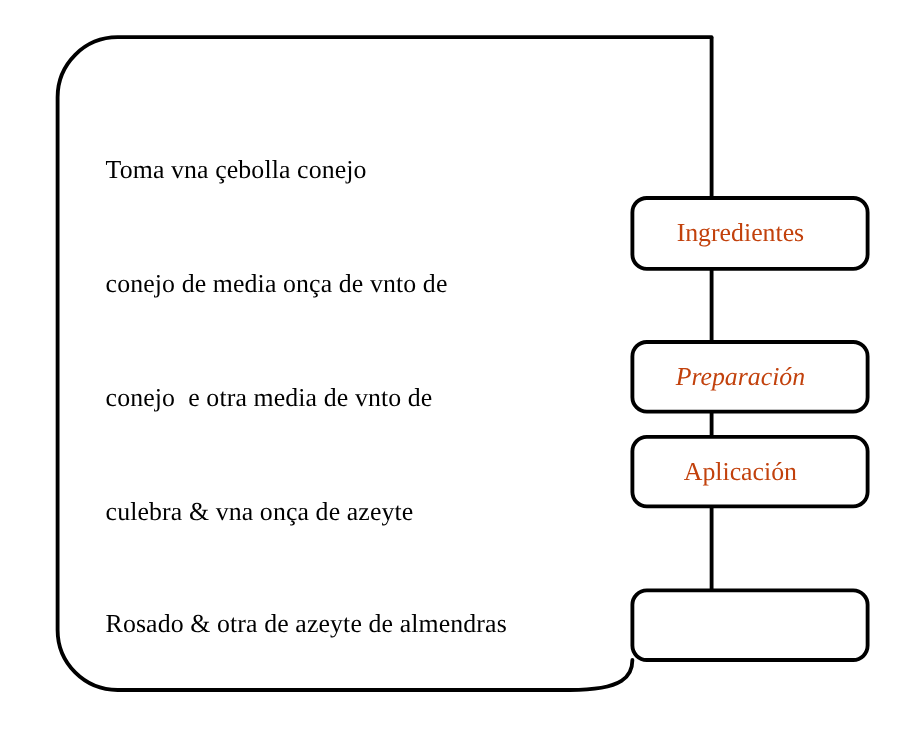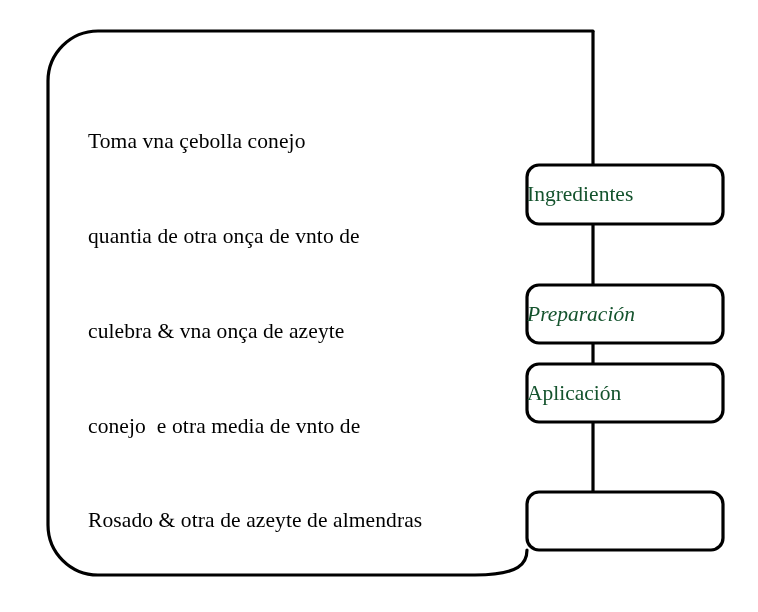--- a/index.html
+++ b/index.html
@@ -36,21 +36,22 @@
     letter-spacing: 0.1px;
   }
   .recipe-line {
     display: block;
     white-space: pre;
   }
   .stage-label {
     position: absolute;
     font-family: "Liberation Serif", "DejaVu Serif", serif;
     font-size: 21.5px;
-    color: #14532d;
+    color: #c2410c;
+    text-align: center;
     width: 180px;
     left: 527px;
     height: 58px;
     line-height: 58px;
     box-sizing: border-box;
   }
   #stage-0 { top: 165px; }
   #stage-1 { top: 285px; font-style: italic; }
   #stage-2 { top: 364px; }
   #stage-3 { top: 492px; }
@@ -80,23 +81,23 @@
     <line x1="593" y1="422" x2="593" y2="492" stroke="#000000" stroke-width="3.2"></line>
 
     <rect x="527" y="165" width="196" height="59" rx="12" ry="12" fill="none" stroke="#000000" stroke-width="3.2"></rect>
     <rect x="527" y="285" width="196" height="58" rx="12" ry="12" fill="none" stroke="#000000" stroke-width="3.2"></rect>
     <rect x="527" y="364" width="196" height="58" rx="12" ry="12" fill="none" stroke="#000000" stroke-width="3.2"></rect>
     <rect x="527" y="492" width="196" height="58" rx="12" ry="12" fill="none" stroke="#000000" stroke-width="3.2"></rect>
   </svg>
 
   <div class="recipe-text">
     <span class="recipe-line">Toma vna çebolla conejo</span>
-    <span class="recipe-line">quantia de otra onça de vnto de</span>
+    <span class="recipe-line">conejo de media onça de vnto de</span>
+    <span class="recipe-line">conejo  e otra media de vnto de</span>
     <span class="recipe-line">culebra &amp; vna onça de azeyte</span>
-    <span class="recipe-line">conejo  e otra media de vnto de</span>
     <span class="recipe-line">Rosado &amp; otra de azeyte de almendras</span>
     
     
     
     
     
     
     
     
     

